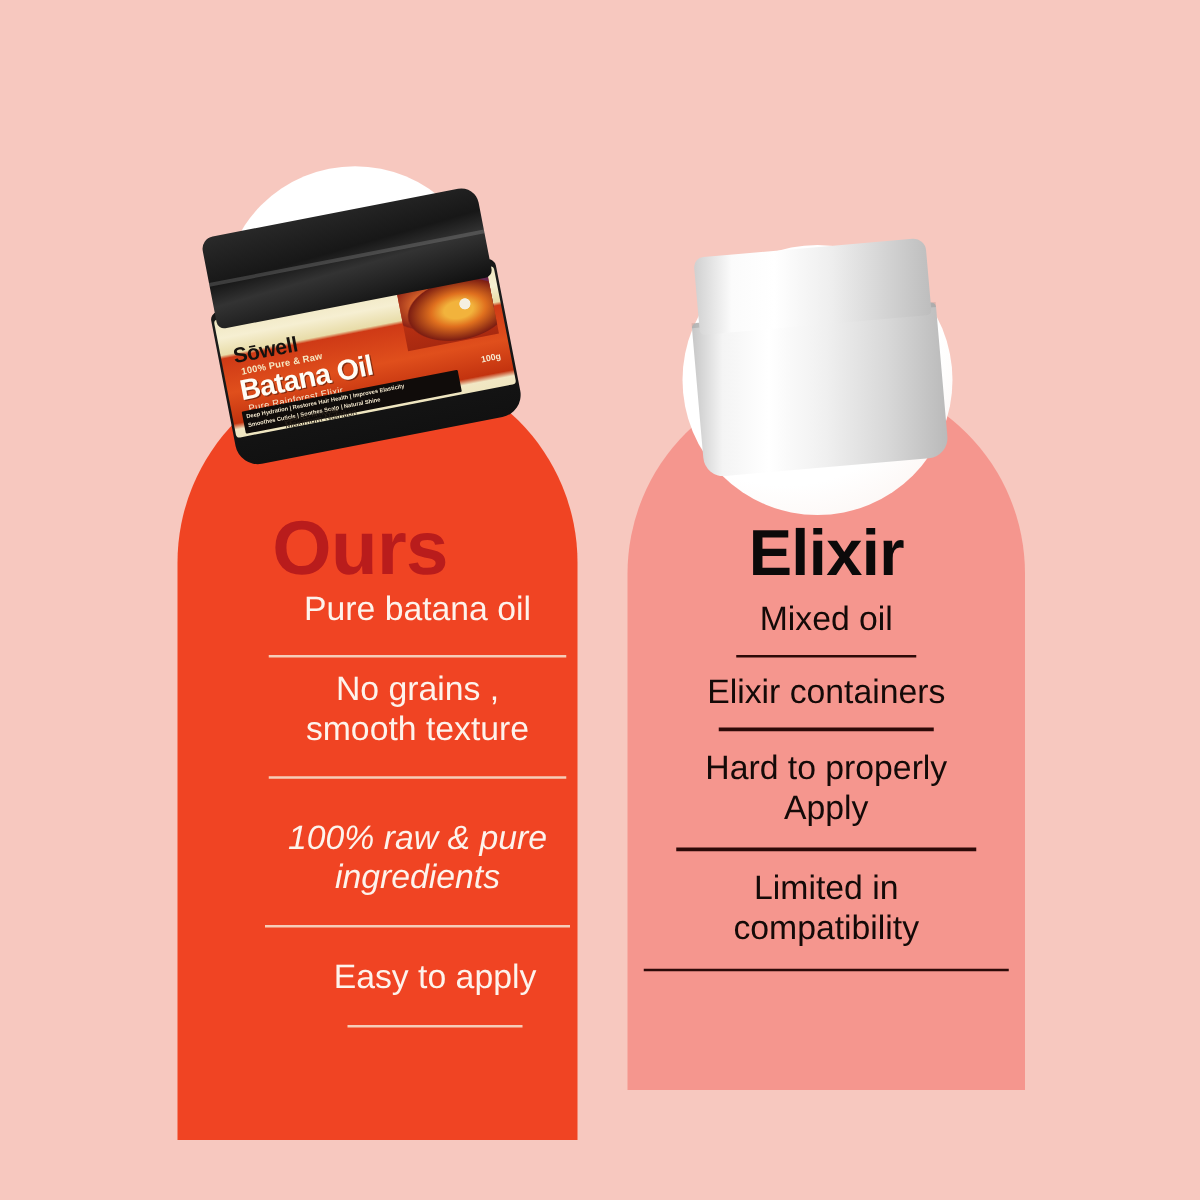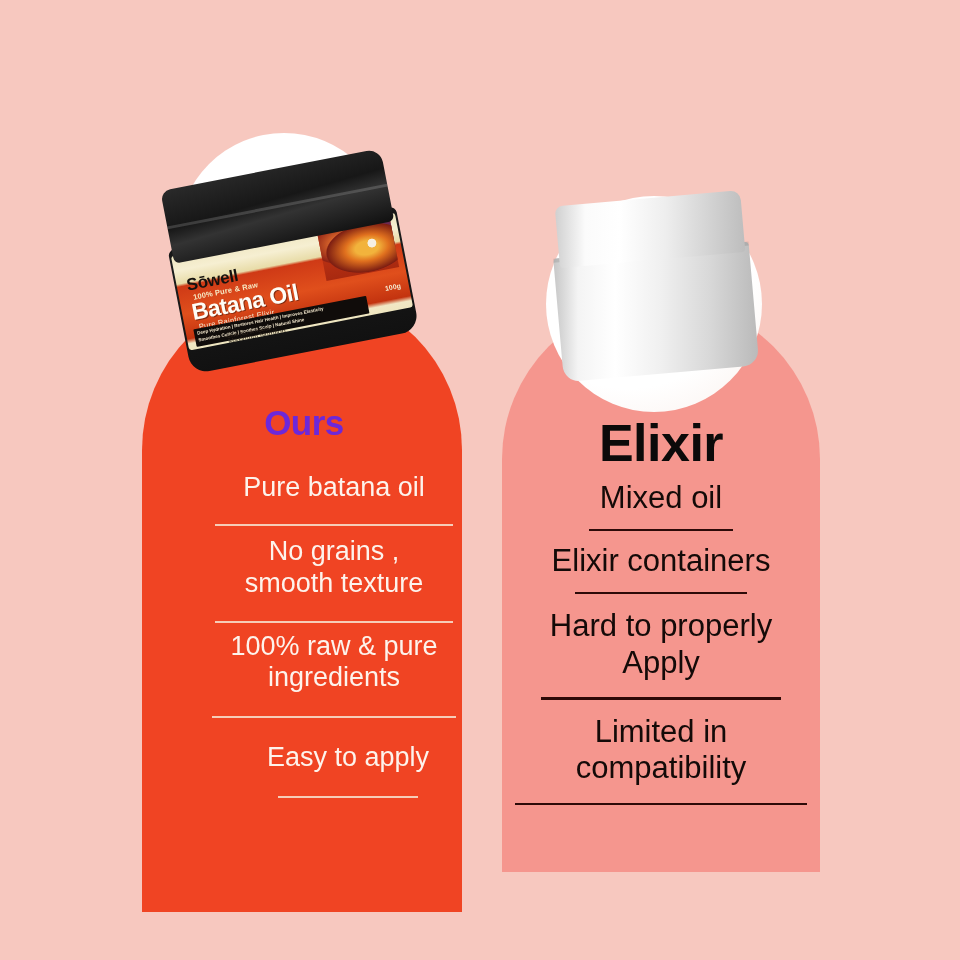--- a/index.html
+++ b/index.html
@@ -23,43 +23,43 @@
     left:502px; top:300px; width:318px; height:572px;
     background:#f5968e;
     border-radius:159px 159px 0 0;
   }
 
   
   .heading {
     position:absolute; width:100%; text-align:center;
     font-weight:bold; letter-spacing:-0.5px;
   }
-  .heading-ours   { top:403px; left:144px; width:320px; font-size:35px; color:#6d28d9; }
+  .heading-ours   { top:403px; left:128px; width:320px; font-size:61px; color:#b91c1c; }
   .heading-others { top:413px; left:502px; width:318px; font-size:52px; color:#0c0a0a; }
 
   
   .list { position:absolute; }
   .list-ours   { left:142px; top:470px; width:384px; }
   .list-others { left:502px; top:478px; width:318px; }
 
   .row { text-align:center; }
   .row-text { line-height:1.18; white-space:pre-line; }
   .list-ours .row-text   { color:#fdf3ec; font-size:27px; }
-  .list-others .row-text { color:#140a08; font-size:31px; }
+  .list-others .row-text { color:#140a08; font-size:27px; }
 
   .rule { height:2px; margin:0 auto; }
   .list-ours .rule   { background:#f6cdb8; }
   .list-others .rule { background:#2d0a08; height:2.5px; }
 
   
   .o-r0 { padding-top:2px; }
   .o-r0 .rule { width:238px; margin-top:20px; }
   .o-r1 { padding-top:10px; }
   .o-r1 .rule { width:238px; margin-top:21px; }
-  .o-r2 { padding-top:8px; }
+  .o-r2 { padding-top:32px;font-style:italic; }
   .o-r2 .rule { width:244px; margin-top:22px; }
   .o-r3 { padding-top:24px;margin-left:28px; }
   .o-r3 .rule { width:140px; margin-top:22px; }
 
   
   .t-r0 { padding-top:2px; }
   .t-r0 .rule { width:144px; margin-top:12px; }
   .t-r1 { padding-top:12px; }
   .t-r1 .rule { width:172px; margin-top:12px; }
   .t-r2 { padding-top:12px; }

